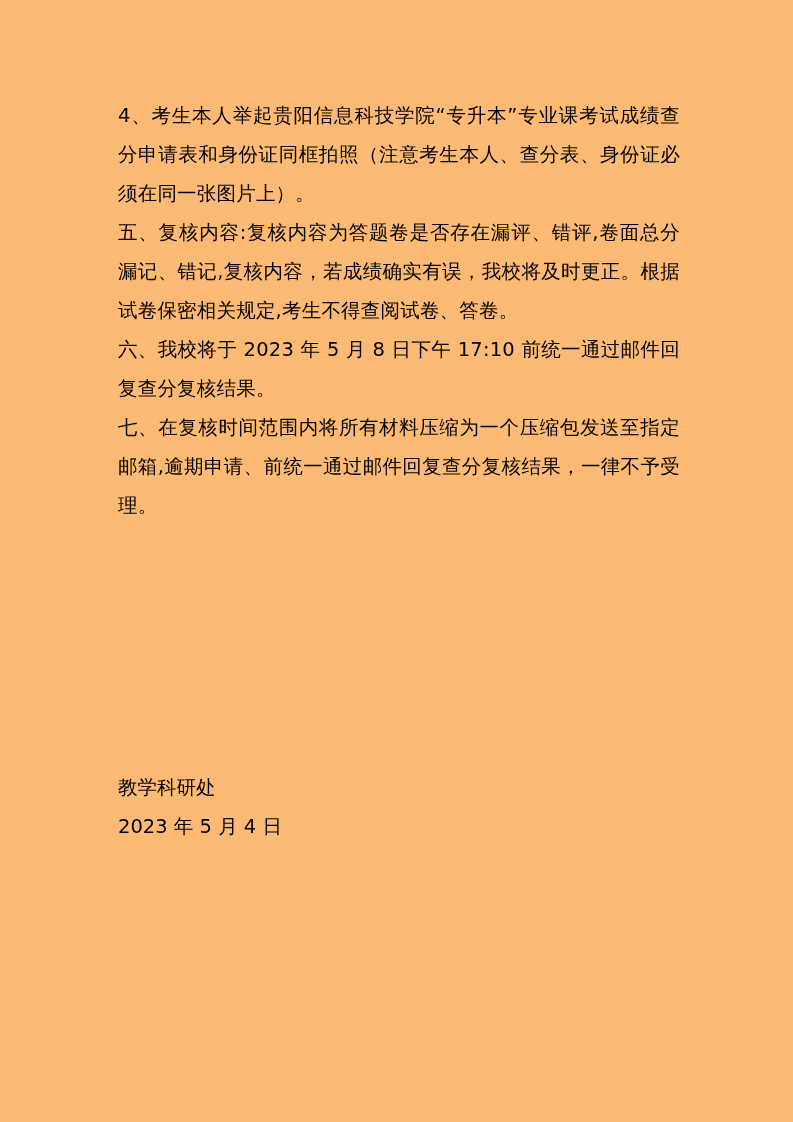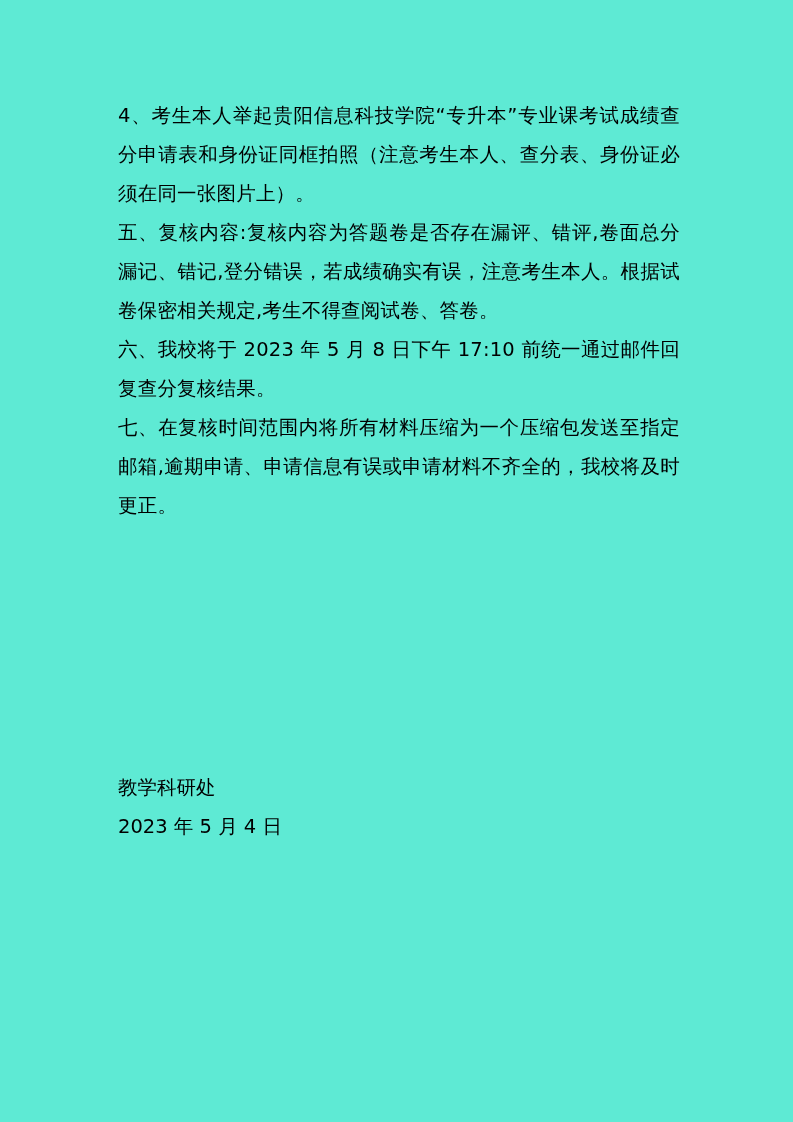--- a/index.html
+++ b/index.html
@@ -14,21 +14,21 @@
     color: #000000;
     position: relative;
     overflow: hidden;
   }
   .page {
     position: absolute;
     left: 0;
     top: 0;
     width: 793px;
     height: 1122px;
-    background: #5eead4;
+    background: #fdba74;
   }
   .content {
     position: absolute;
     left: 118px;
     top: 96px;
     width: 562px;
   }
   .para {
     font-size: 19.5px;
     line-height: 39px;
@@ -51,23 +51,23 @@
     white-space: nowrap;
   }
 </style>
 </head>
 <body>
 
 <div class="page">
 
   <div class="content">
     <p class="para">4、考生本人举起贵阳信息科技学院“专升本”专业课考试成绩查分申请表和身份证同框拍照（注意考生本人、查分表、身份证必须在同一张图片上）。</p>
-    <p class="para">五、复核内容:复核内容为答题卷是否存在漏评、错评,卷面总分漏记、错记,登分错误，若成绩确实有误，注意考生本人。根据试卷保密相关规定,考生不得查阅试卷、答卷。</p>
+    <p class="para">五、复核内容:复核内容为答题卷是否存在漏评、错评,卷面总分漏记、错记,复核内容，若成绩确实有误，我校将及时更正。根据试卷保密相关规定,考生不得查阅试卷、答卷。</p>
     <p class="para">六、我校将于 2023 年 5 月 8 日下午 17:10 前统一通过邮件回复查分复核结果。</p>
-    <p class="para">七、在复核时间范围内将所有材料压缩为一个压缩包发送至指定邮箱,逾期申请、申请信息有误或申请材料不齐全的，我校将及时更正。</p>
+    <p class="para">七、在复核时间范围内将所有材料压缩为一个压缩包发送至指定邮箱,逾期申请、前统一通过邮件回复查分复核结果，一律不予受理。</p>
   </div>
 
   <div class="sig-block">
     <div class="sig-line">教学科研处</div>
     <div class="sig-line">2023 年 5 月 4 日</div>
   </div>
 
 </div>
 
 </body></html>

